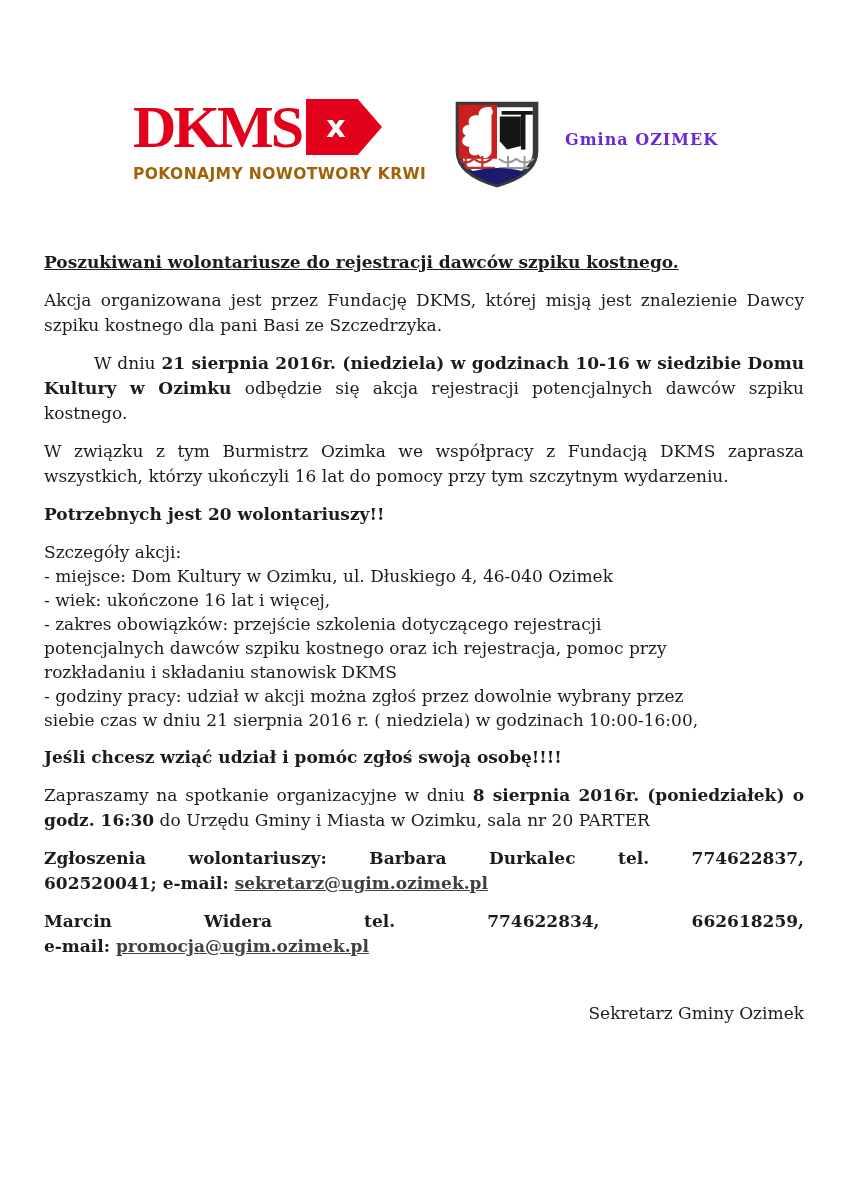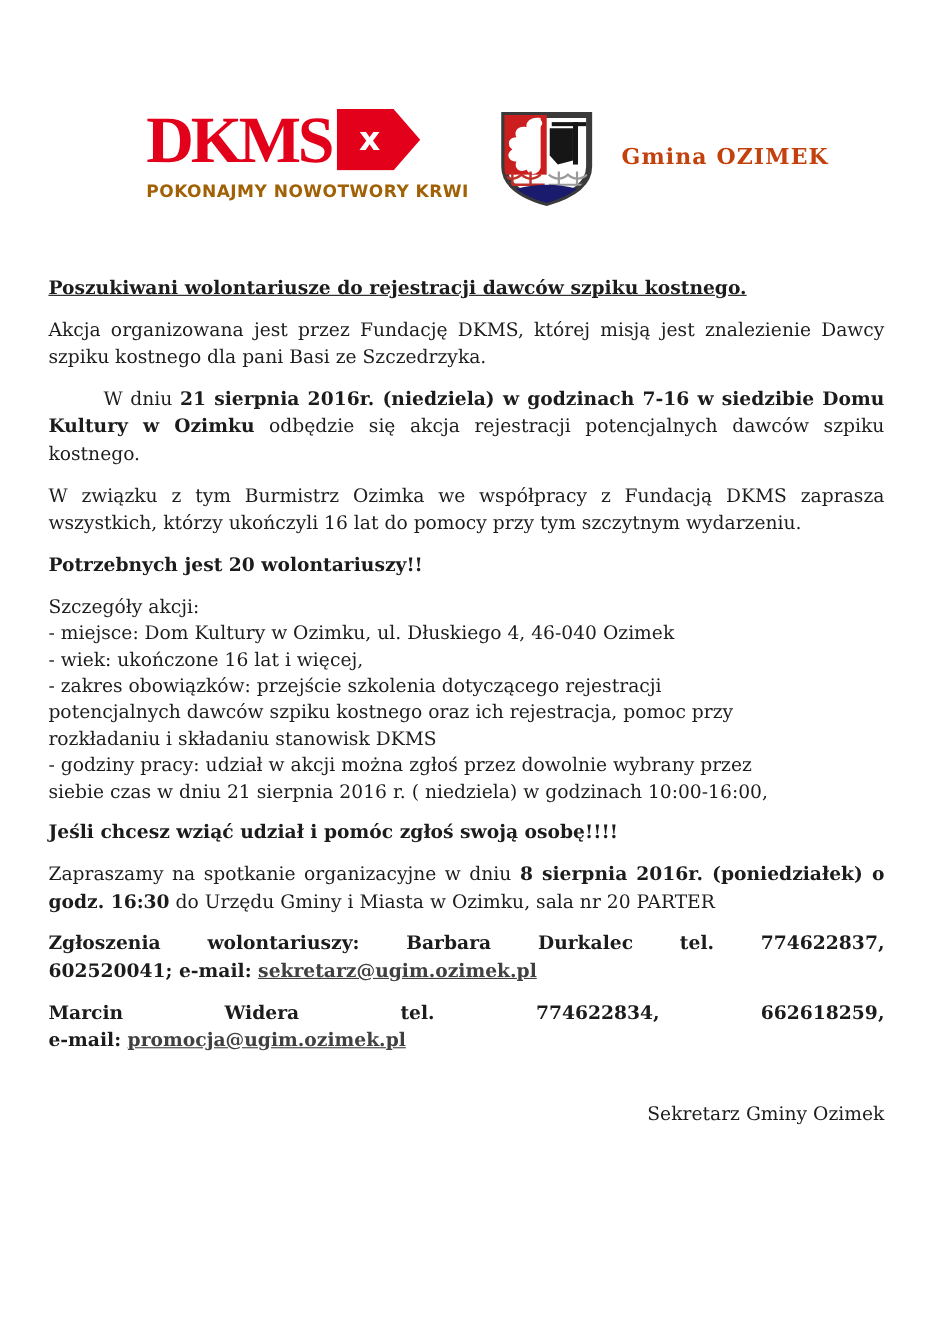--- a/index.html
+++ b/index.html
@@ -30,21 +30,21 @@
     color:#ffffff;font-family:"DejaVu Sans", sans-serif;
     font-weight:800;font-size:30px;line-height:30px;
   }
   .dkms-tagline{
     font-family:"DejaVu Sans", sans-serif;
     font-weight:700;font-size:15.5px;letter-spacing:.4px;
     color:#a16207;margin-top:9px;white-space:nowrap;
   }
   .crest{margin-left:16px;margin-top:2px;flex:0 0 auto;}
   .gmina{
-    font-size:20px;font-weight:600;letter-spacing:1px;color:#c2410c;
+    font-size:16px;font-weight:600;letter-spacing:1px;color:#6d28d9;
     margin:32px 0 18px 22px;white-space:nowrap;
   }
   
   .doc{padding:0 44px;font-size:17px;line-height:25px;}
   .title{
     margin-top:56px;font-weight:700;text-decoration:underline;
   }
   .block{margin:13px 0 0;text-align:justify;}
   .indent{text-indent:50px;}
   .b{font-weight:700;}
@@ -114,21 +114,21 @@
 
     <div class="gmina">Gmina OZIMEK</div>
   </div>
 
   <div class="doc">
 
     <div class="title">Poszukiwani wolontariusze do rejestracji dawców szpiku kostnego.</div>
 
     <p class="block">Akcja organizowana jest przez Fundację DKMS, której misją jest znalezienie Dawcy szpiku kostnego dla pani Basi ze Szczedrzyka.</p>
 
-    <p class="block indent"><span>W dniu </span><span class="b">21 sierpnia 2016r. (niedziela) w godzinach 7-16 w siedzibie Domu Kultury w Ozimku</span><span> odbędzie się akcja rejestracji potencjalnych dawców szpiku kostnego.</span></p>
+    <p class="block indent"><span>W dniu </span><span class="b">21 sierpnia 2016r. (niedziela) w godzinach 10-16 w siedzibie Domu Kultury w Ozimku</span><span> odbędzie się akcja rejestracji potencjalnych dawców szpiku kostnego.</span></p>
 
     <p class="block">W związku z tym Burmistrz Ozimka we współpracy z Fundacją DKMS zaprasza wszystkich, którzy ukończyli 16 lat do pomocy przy tym szczytnym wydarzeniu.</p>
 
     <p class="block b left">Potrzebnych jest 20 wolontariuszy!!</p>
 
     <div class="block left details">
       <div>Szczegóły akcji:</div>
       <div>- miejsce: Dom Kultury w Ozimku, ul. Dłuskiego 4, 46-040 Ozimek</div>
       <div>- wiek: ukończone 16 lat i więcej,</div>
       <div>- zakres obowiązków: przejście szkolenia dotyczącego rejestracji</div>

